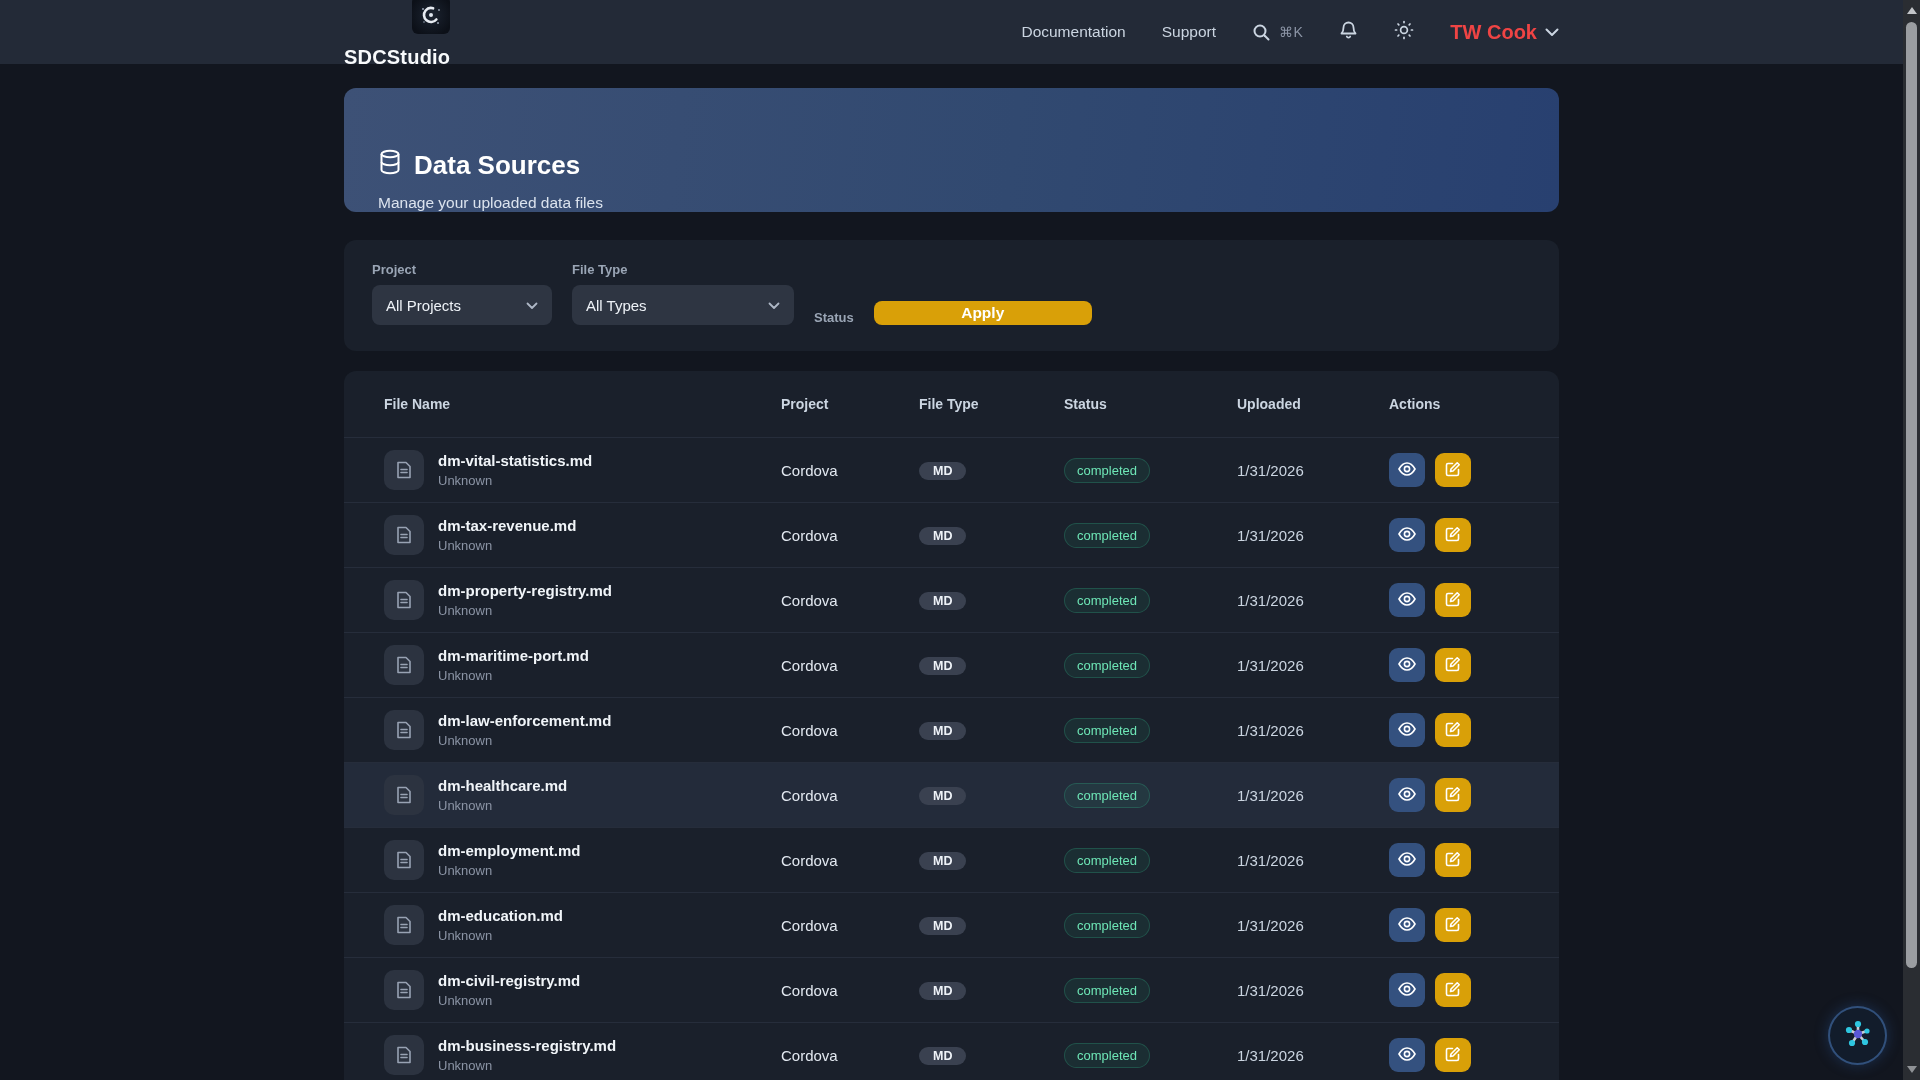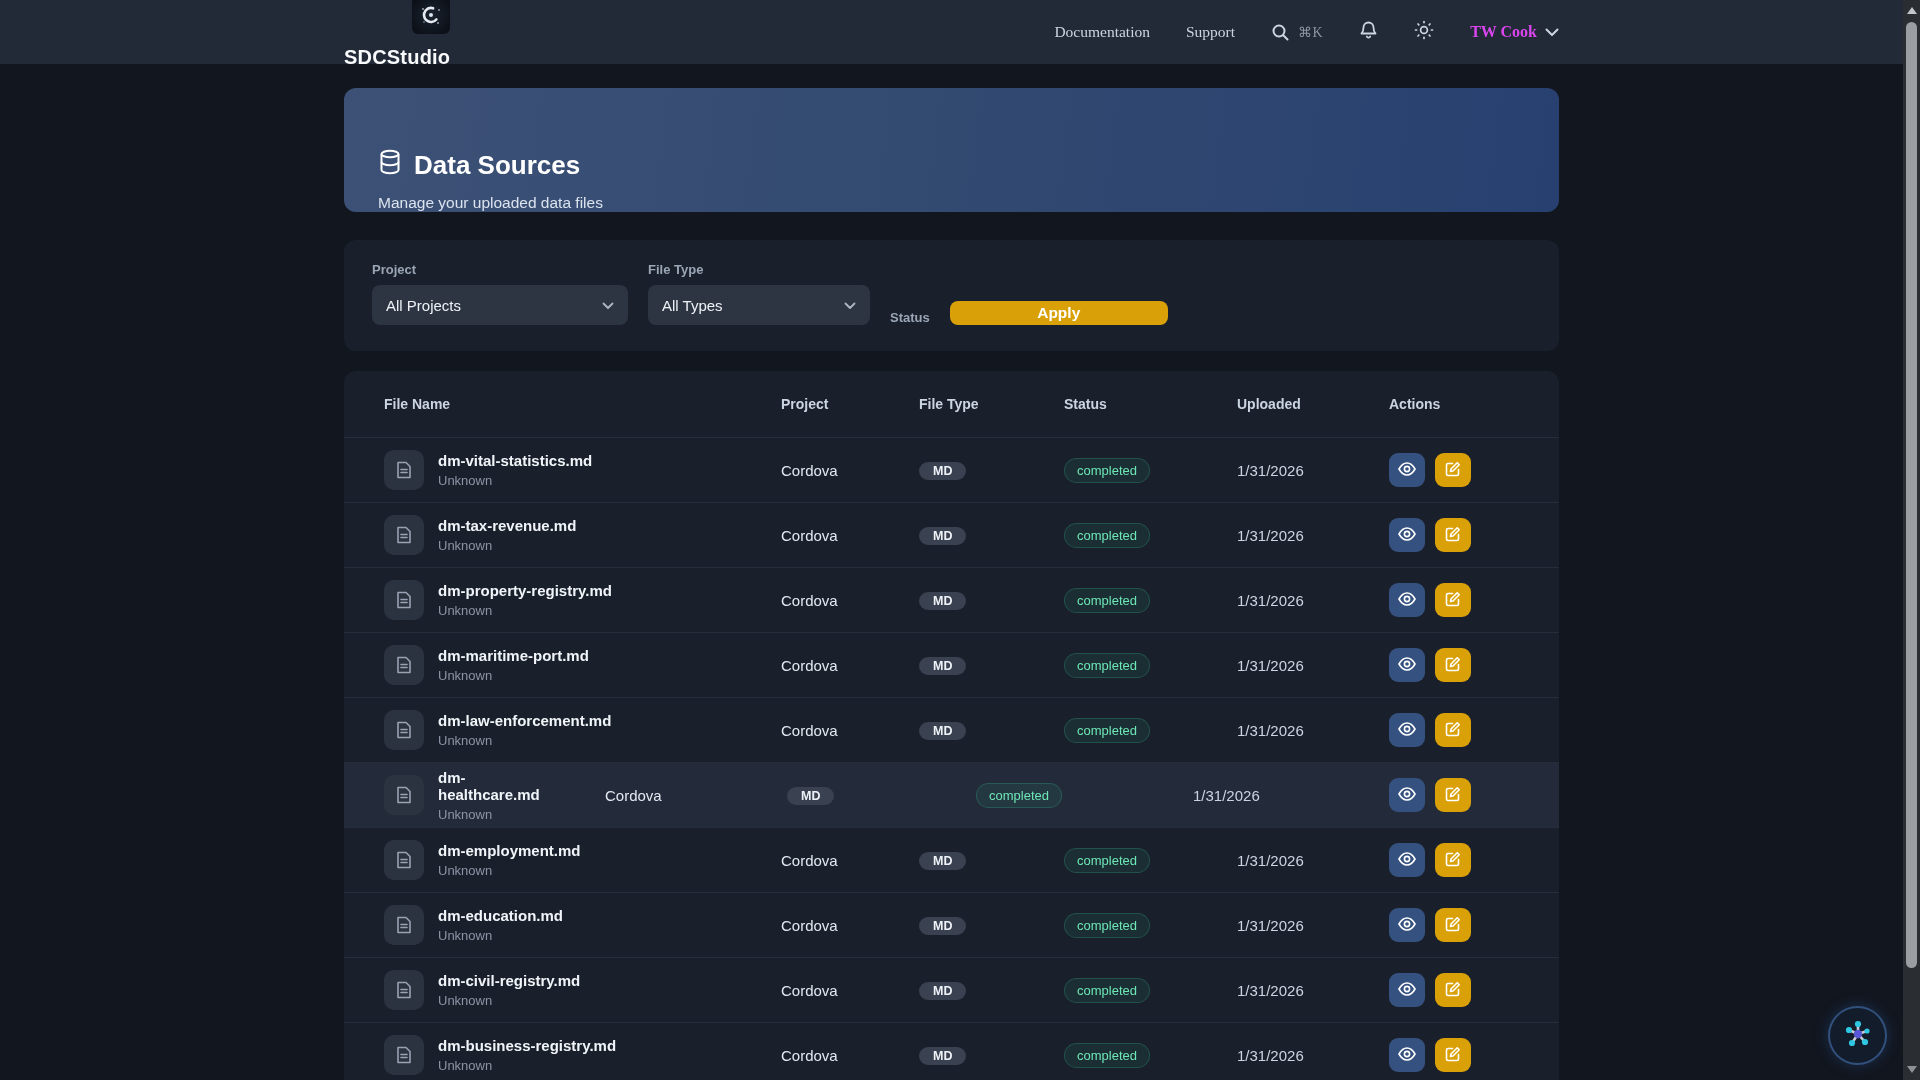--- a/index.html
+++ b/index.html
@@ -21,27 +21,27 @@
     width:1215px; margin:0 auto;
     display:flex; align-items:center; justify-content:space-between;
   }
   .brand { display:flex; align-items:flex-end; gap:12px; cursor:pointer;flex-direction:column; }
   .logo {
     width:38px; height:38px; border-radius:6px;
     background:radial-gradient(circle at 50% 50%, #1c2431 0%, #0c1018 80%);
     display:flex; align-items:center; justify-content:center;
   }
   .brand-name { font-size:20px; font-weight:700; color:#f8fafc; letter-spacing:.2px; }
-  .nav-right { display:flex; align-items:center; gap:36px;font-family:Liberation Serif, serif; }
+  .nav-right { display:flex; align-items:center; gap:36px; }
   .nav-link { font-size:15.5px; color:#cbd5e1; text-decoration:none; cursor:pointer; }
   .nav-search { display:flex; align-items:center; gap:8px; color:#94a3b8; cursor:pointer; }
   .nav-shortcut { font-size:14px; color:#8b94a5; letter-spacing:.5px; }
   .icon-btn { display:flex; align-items:center; justify-content:center; cursor:pointer; color:#cbd5e1; }
   .user-menu { display:flex; align-items:center; gap:8px; cursor:pointer; }
-  .user-name { font-size:16px; font-weight:700; color:#d946ef; }
+  .user-name { font-size:20px; font-weight:700; color:#ef4444; }
 
   
   main { width:1215px; margin:0 auto; }
 
   .banner {
     margin-top:24px; height:124px; border-radius:12px;
     background:linear-gradient(97deg, #3d5176 0%, #314970 55%, #284070 100%);
     display:flex; align-items:flex-end; justify-content:space-between;
     padding:0 36px 0 34px;
   }
@@ -60,21 +60,21 @@
 
   
   .filters {
     margin-top:28px; background:#1a202b; border-radius:12px;
     padding:22px 28px 26px 28px;
     display:flex; gap:20px; align-items:flex-end;
   }
   .field { display:flex; flex-direction:column; gap:8px; }
   .field-label { font-size:13px; font-weight:600; color:#9aa5b5; }
   .fake-select {
-    width:256px; height:40px; background:#2e3542; border-radius:8px;
+    width:180px; height:40px; background:#2e3542; border-radius:8px;
     display:flex; align-items:center; justify-content:space-between;
     padding:0 14px; cursor:pointer;
   }
   .fake-select .val { font-size:15px; color:#eef2f7; }
   .text-input {
     width:222px; height:40px; background:#262c39; border:1px solid #3c4456;
     border-radius:8px; padding:0 14px; font-family:inherit;
     font-size:15px; color:#e2e8f0; outline:none;
   }
   .text-input::placeholder { color:#667084; }
@@ -91,21 +91,21 @@
   }
   .tgrid {
     display:grid;
     grid-template-columns:minmax(0,1fr) 138px 145px 173px 152px 146px;
     align-items:center;
     padding:0 24px 0 40px;
   }
   .thead { height:66px; }
   .th { font-size:14px; font-weight:700; color:#cbd5e1; }
   .trow { height:65px; border-top:1px solid #262d3b; cursor:pointer; }
-  .trow.highlight { background:#232b3a;gap:44px; }
+  .trow.highlight { background:#232b3a; }
   .cell-file { display:flex; align-items:center; gap:14px; min-width:0; }
   .file-icon-box {
     width:40px; height:40px; border-radius:10px; background:#2c3340;
     display:flex; align-items:center; justify-content:center; flex-shrink:0;
   }
   .file-name { font-size:15px; font-weight:600; color:#f1f5f9; }
   .file-meta { margin-top:4px; font-size:13px; color:#8b94a5; }
   .cell-project { font-size:15px; color:#e2e8f0; }
   .type-badge {
     display:inline-block; background:#3a4150; color:#eef2f7;

